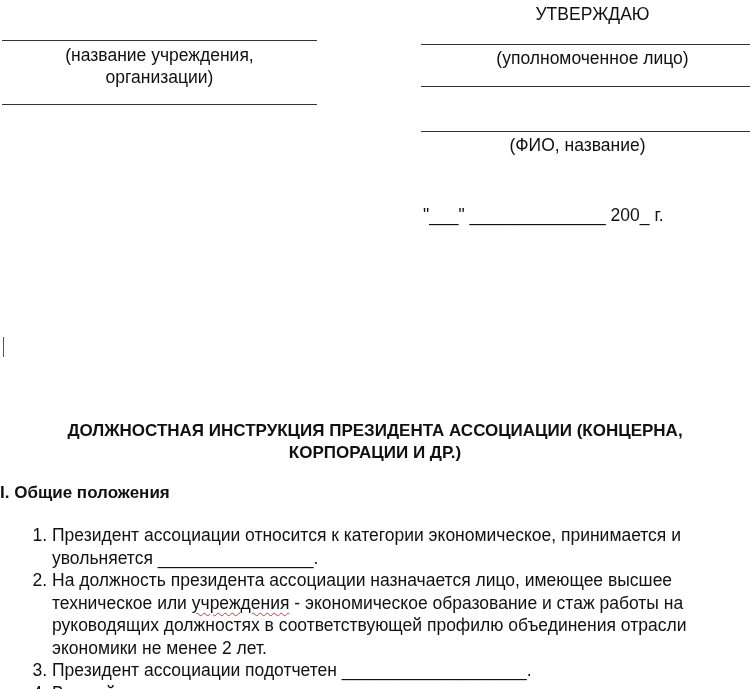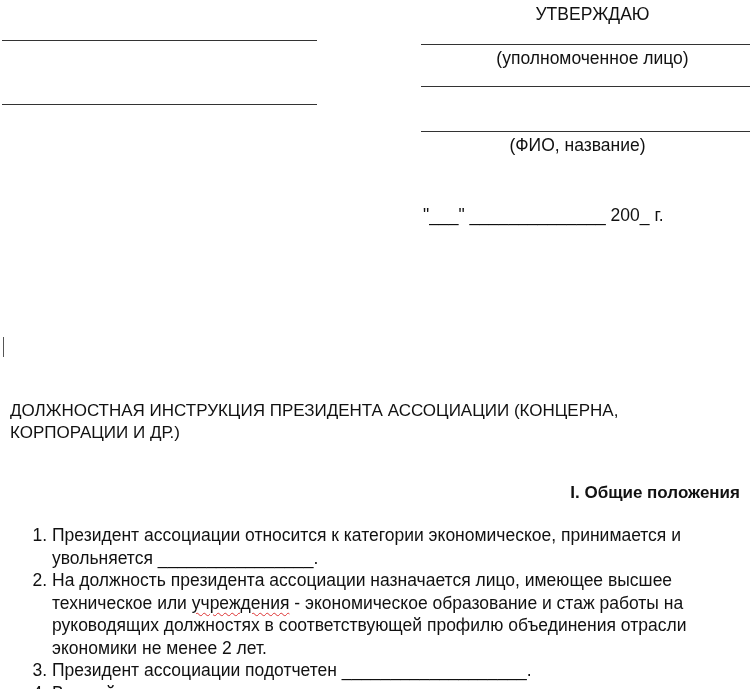--- a/index.html
+++ b/index.html
@@ -5,41 +5,43 @@
   html, body { margin: 0; padding: 0; background: #ffffff; }
   body {
     width: 750px; height: 689px; overflow: hidden; position: relative;
     font-family: "Liberation Sans", sans-serif; color: #111;
   }
   .abs { position: absolute; }
   .line { position: absolute; height: 0; border-top: 1px solid #333; }
   .center { text-align: center; }
   .t17 { font-size: 17.5px; line-height: 22px; }
   .title {
-    position: absolute; left: 0; width: 750px; top: 400px;
-    font-weight: normal; font-size: 17px; line-height: 22px; text-align: left;
+    position: absolute; left: 0; width: 750px; top: 420px;
+    font-weight: bold; font-size: 17px; line-height: 22px; text-align: center;
     font-family: "Liberation Sans", sans-serif;
   }
   .section {
     position: absolute; left: 0; width: 740px; top: 483px;
-    font-weight: bold; font-size: 17px; text-align: right;
+    font-weight: bold; font-size: 17px; text-align: left;
   }
   .cursor { position: absolute; left: 3px; top: 337px; width: 1px; height: 20px; background: #555; }
   ol.items {
     position: absolute; left: 0; top: 524px; margin: 0; padding-left: 52px; width: 690px;
     font-size: 17.5px; line-height: 22.5px;
   }
   ol.items li { padding-left: 0; }
   .squiggle { text-decoration: underline wavy #d33; text-decoration-thickness: 1px; text-underline-offset: 3px; }
 </style>
 </head>
 <body>
 
 <div class="line" style="left:2px; top:40px; width:315px;"></div>
 <div class="abs center t17" style="left:2px; top:44px; width:315px;">
+  <div>(название учреждения,</div>
+  <div>организации)</div>
 </div>
 <div class="line" style="left:2px; top:104px; width:315px;"></div>
 
 <div class="abs center t17" style="left:420px; top:3px; width:345px;">УТВЕРЖДАЮ</div>
 <div class="line" style="left:421px; top:44px; width:344px;"></div>
 <div class="abs center t17" style="left:420px; top:47px; width:345px;">(уполномоченное лицо)</div>
 <div class="line" style="left:421px; top:86px; width:344px;"></div>
 <div class="line" style="left:421px; top:131px; width:344px;"></div>
 <div class="abs center t17" style="left:405px; top:134px; width:345px;">(ФИО, название)</div>
 <div class="abs t17" style="left:423px; top:204px;">"___" ______________ 200_ г.</div>

